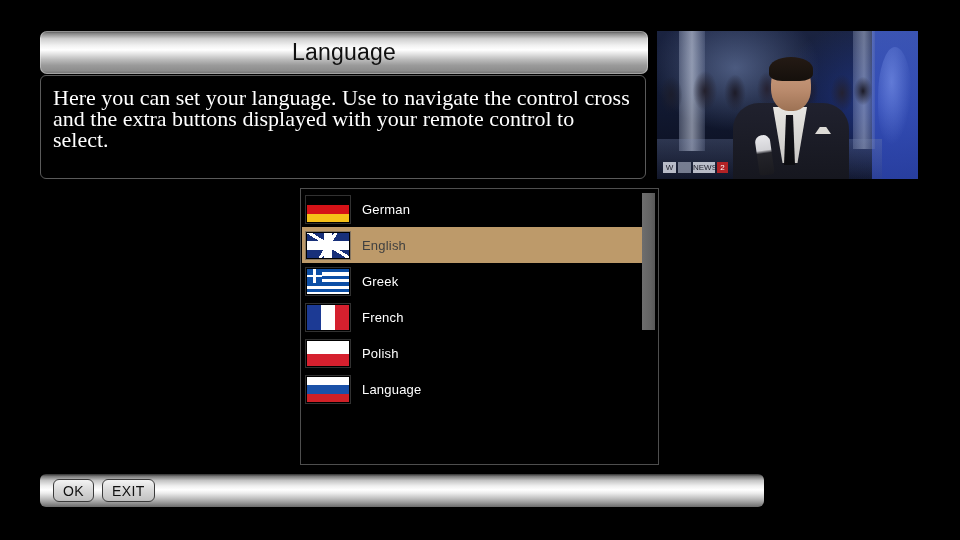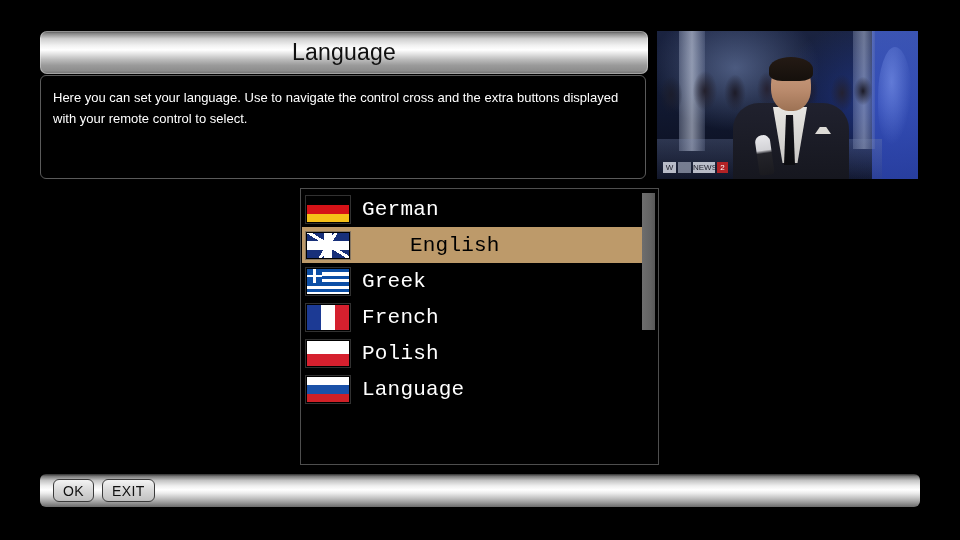--- a/index.html
+++ b/index.html
@@ -25,22 +25,22 @@
     font-family:"Liberation Sans","DejaVu Sans",sans-serif;
   }
 
   
   #help-box{
     position:absolute;left:40px;top:75px;width:606px;height:104px;
     background:#000;border:1px solid #5a5a5a;border-radius:6px;
     box-sizing:border-box;padding:11px 12px 0 12px;
   }
   #help-text{
-    color:#fff;font-size:13px;line-height:21px;margin:0;
-    font-family:Liberation Sans, sans-serif;
+    color:#fff;font-size:22px;line-height:21px;margin:0;
+    font-family:Liberation Serif, serif;
   }
 
   
   #video-preview{
     position:absolute;left:657px;top:31px;width:261px;height:148px;
     overflow:hidden;background:#05060f;
   }
   .vp-layer{position:absolute;}
   #vp-bg{
     left:0;top:0;width:261px;height:148px;
@@ -135,24 +135,24 @@
     display:flex;align-items:center;height:36px;box-sizing:border-box;
     padding-left:4px;
   }
   .lang-row.selected{background:#bd9a6a;}
   .flag{
     width:44px;height:27px;flex:0 0 44px;margin-right:12px;
     border:1px solid #000;box-sizing:border-box;position:relative;overflow:hidden;
     box-shadow:0 0 0 1px rgba(90,90,90,.55);
   }
   .lang-label{
-    color:#fff;font-size:21px;letter-spacing:.2px;
-    font-family:Liberation Mono, monospace;
-  }
-  .lang-row.selected .lang-label{color:#000000;margin-left:48px;}
+    color:#fff;font-size:13px;letter-spacing:.2px;
+    font-family:Liberation Sans, sans-serif;
+  }
+  .lang-row.selected .lang-label{color:#404040;}
 
   
   .flag-de{background:linear-gradient(to bottom,#000 0 33.3%,#d51217 33.3% 66.6%,#f5c018 66.6% 100%);}
   .flag-fr{background:linear-gradient(to right,#1c3a94 0 33.3%,#fff 33.3% 66.6%,#d5202e 66.6% 100%);}
   .flag-it{background:linear-gradient(to right,#0a7c35 0 33.3%,#fff 33.3% 66.6%,#d5202e 66.6% 100%);}
   .flag-pl{background:linear-gradient(to bottom,#fff 0 50%,#d5202e 50% 100%);}
   .flag-ru{background:linear-gradient(to bottom,#fff 0 33.3%,#1a51a8 33.3% 66.6%,#cf2027 66.6% 100%);}
   .flag-gr{
     background:repeating-linear-gradient(to bottom,#0d4fa6 0 3.35px,#fff 3.35px 6.7px);
   }
@@ -186,21 +186,21 @@
   #scroll-track{
     position:absolute;right:3px;top:2px;width:13px;height:272px;background:#000;
   }
   #scroll-thumb{
     position:absolute;left:0;top:2px;width:13px;height:137px;
     background:linear-gradient(to right,#6e6e6e,#646464 60%,#585858);
   }
 
   
   #bottom-bar{
-    position:absolute;left:40px;top:474px;width:880px;height:33px;border-radius:6px;
+    position:absolute;left:40px;top:474px;width:724px;height:33px;border-radius:6px;
     background:linear-gradient(to bottom,
       #2e2e2e 0%, #7a7a7a 7%, #c5c5c5 20%, #efefef 36%, #ffffff 48%,
       #ededed 58%, #c6c6c6 72%, #9b9b9b 86%, #6a6a6a 100%);
     display:flex;align-items:center;padding-left:13px;gap:8px;box-sizing:border-box;
   }
   .bar-btn{
     height:23px;min-width:36px;padding:0 9px;border-radius:6px;
     border:1px solid #3b3b3b;box-sizing:border-box;
     background:linear-gradient(to bottom,#f4f4f4,#d8d8d8 50%,#c0c0c0);
     display:flex;align-items:center;justify-content:center;

